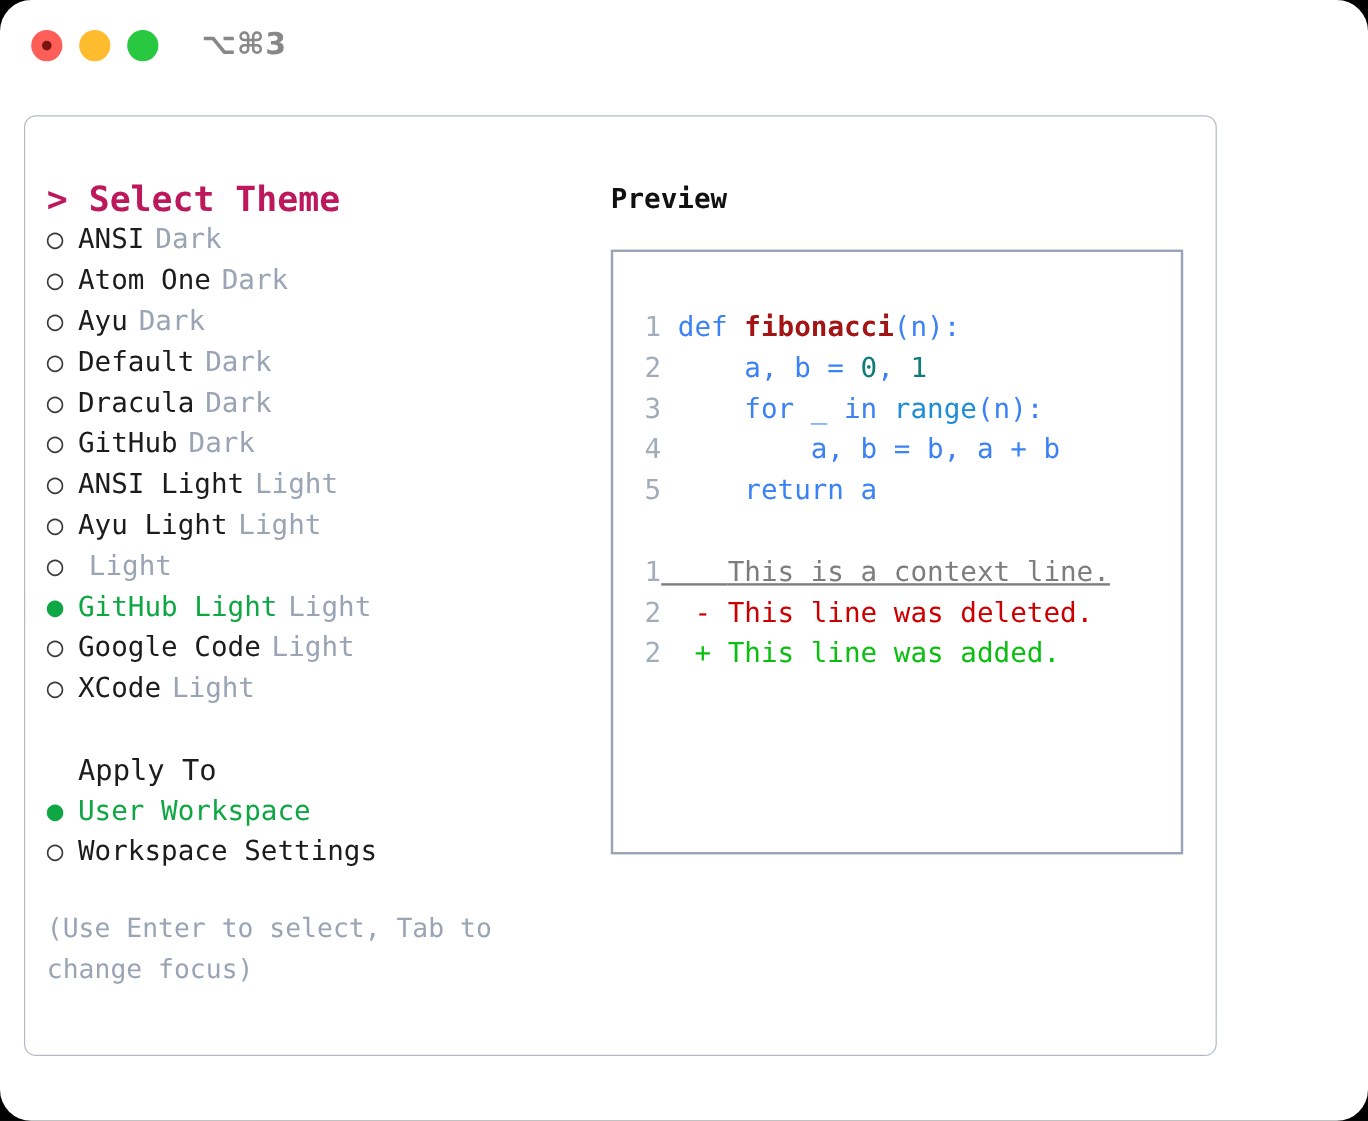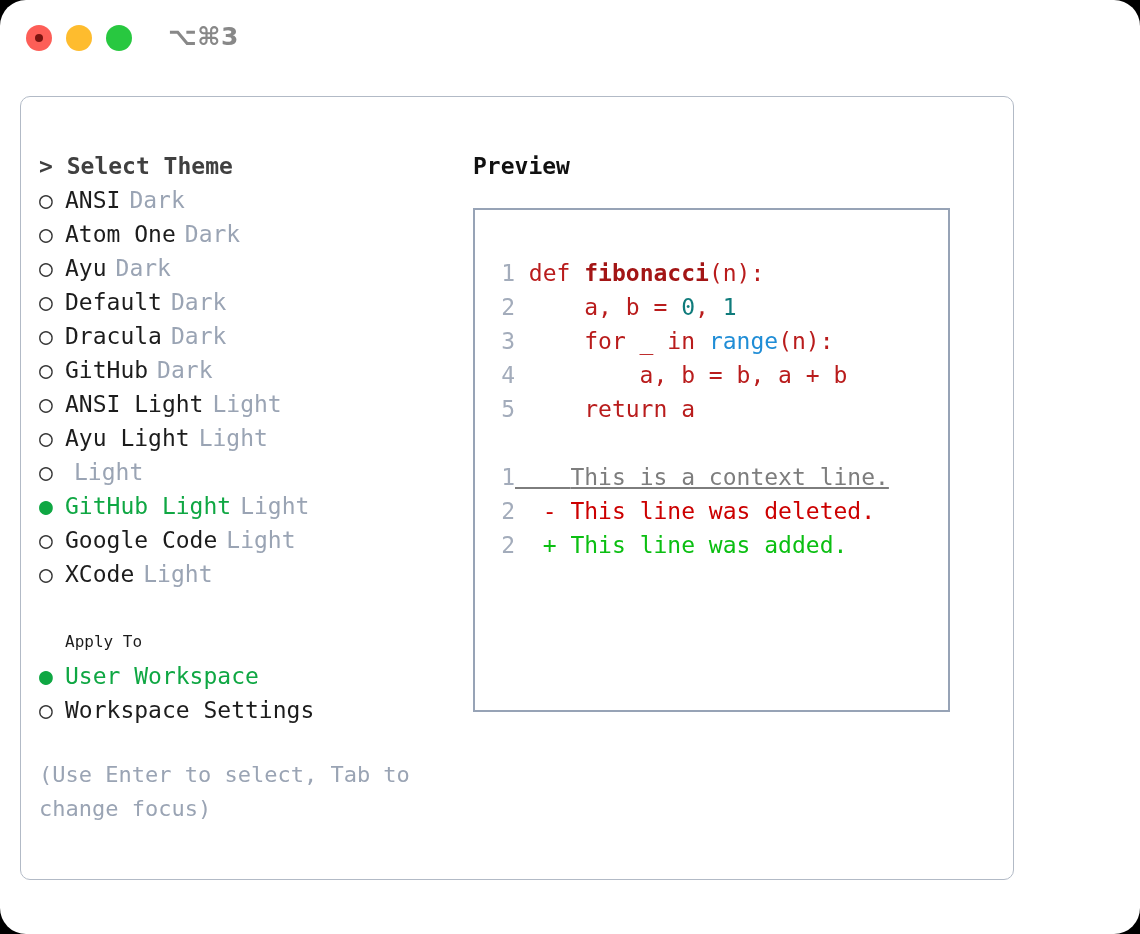--- a/index.html
+++ b/index.html
@@ -94,23 +94,23 @@
 
   
   .left-col {
     position: absolute;
     left: 18px;
     top: 52px;
     width: 440px;
   }
 
   .list-header {
-    font-size: 23px;
+    font-size: 29px;
     font-weight: 700;
-    color: #404040;
+    color: #be185d;
     line-height: 34px;
     white-space: pre;
   }
 
   .theme-row {
     display: flex;
     align-items: baseline;
     line-height: 34px;
     font-size: 23px;
     white-space: pre;
@@ -128,40 +128,40 @@
   .theme-name { color: #1c1c1c; text-align: center; }
   .theme-row.selected .theme-name { color: #0fa743; }
   .theme-kind {
     color: #9aa4b4;
     padding-left: 9px;
   }
 
   .section-gap { height: 34px; }
 
   .group-title {
-    font-size: 16px;
+    font-size: 24px;
     color: #1c1c1c;
     line-height: 34px;
     padding-left: 26px;
     white-space: pre;
   }
 
   .hint {
     margin-top: 31px;
     font-size: 22px;
     line-height: 34px;
     color: #9aa4b4;
     width: 400px;
     white-space: pre-wrap;
   }
 
   
   .right-col {
     position: absolute;
-    left: 452px;
+    left: 488px;
     top: 52px;
     width: 490px;
   }
   .preview-label {
     font-size: 23px;
     font-weight: 700;
     color: #111111;
     line-height: 34px;
   }
   .preview-box {
@@ -181,21 +181,21 @@
     line-height: 34px;
     white-space: pre;
   }
   .code-line { white-space: pre; }
   .ln {
     color: #a3acbb;
     display: inline-block;
     width: 20px;
     text-align: right;
   }
-  .tok-plain  { color: #b91c1c; }
+  .tok-plain  { color: #3b82f6; }
   .tok-fn     { color: #a31515; font-weight: 700; }
   .tok-num    { color: #0f7b7b; }
   .tok-call   { color: #1f8dd6; text-align: right; }
   .blank-line { height: 34px; }
   .diff-ctx   { color: #7d7d7d; text-decoration: underline; }
   .diff-del   { color: #cc0000; }
   .diff-add   { color: #0bbf12; }
 </style>
 </head>
 <body>

